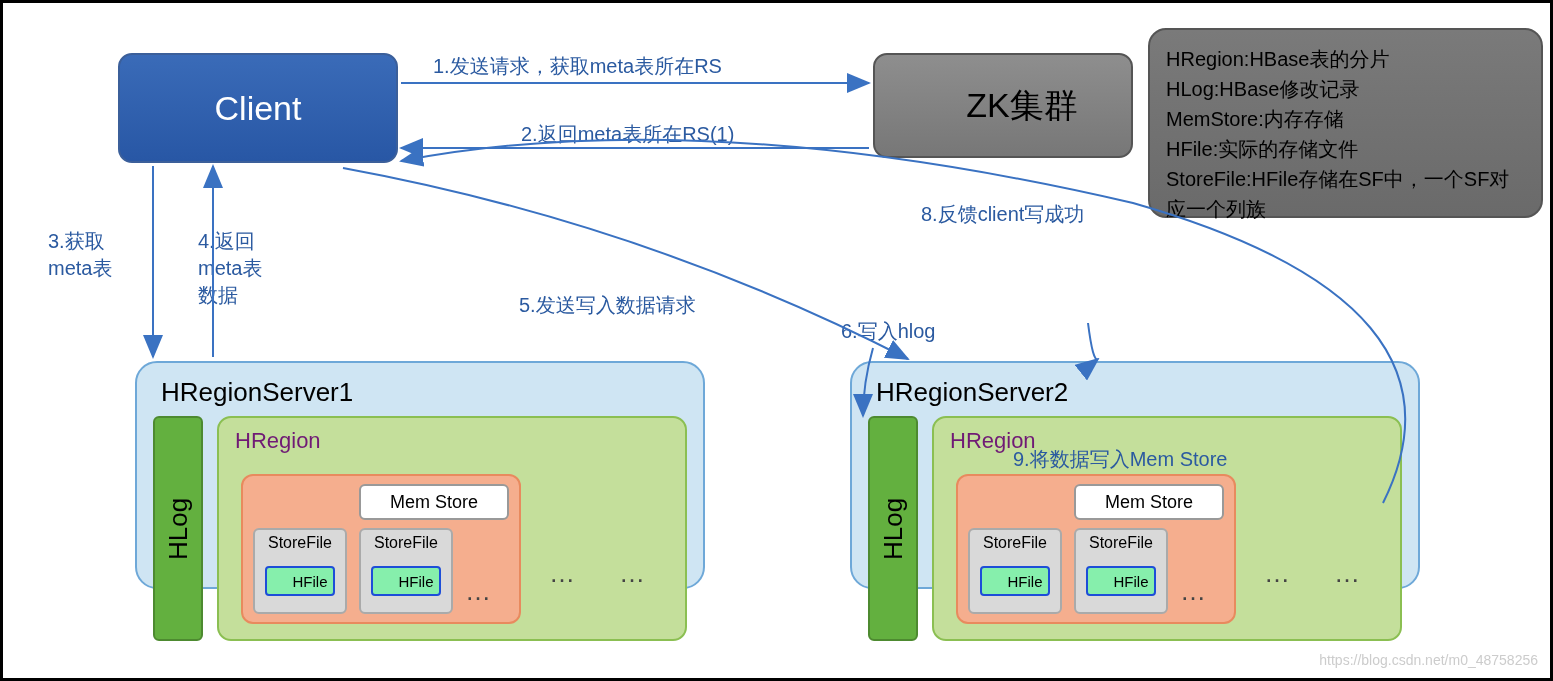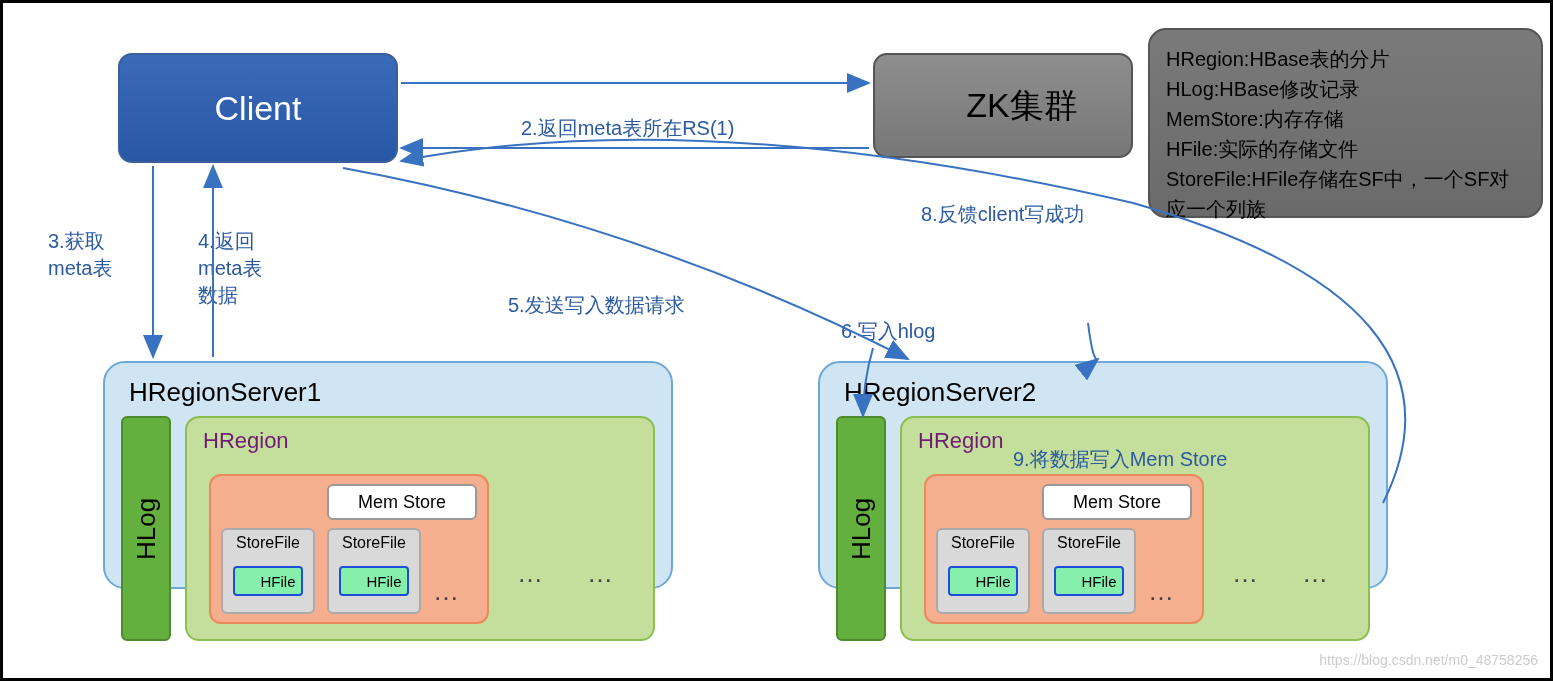--- a/index.html
+++ b/index.html
@@ -24,20 +24,21 @@
     border: 2px solid #555; border-radius: 18px;
     color: #000; font-size: 20px; padding: 14px 16px;
     display: block; line-height: 1.5;
   }
   .rs {
     width: 570px; height: 228px;
     background: #cfe5f3;
     border: 2px solid #6ea8d8; border-radius: 22px;
     padding: 10px 16px;
     display: block;
+    margin-left: 32px;
   }
   .rs1 { left: 100px; top: 358px; }
   .rs2 { left: 815px; top: 358px; }
   .rs-title { font-size: 26px; color: #000; margin: 4px 0 8px 8px; }
   .rs-body { display: flex; gap: 14px; align-items: stretch; height: 225px; }
   .hlog {
     width: 50px; background: #63b03f; border: 2px solid #4d8a30; border-radius: 6px;
     writing-mode: vertical-rl; text-orientation: mixed; transform: rotate(180deg);
     display: flex; align-items: center; justify-content: center;
     font-size: 26px; color: #000;
@@ -125,27 +126,28 @@
             <div class="hfile">HFile</div>
           </div>
           <span class="dots" style="left:222px; top:100px;">…</span>
         </div>
         <span class="dots" style="left:330px; top:140px;">…</span>
         <span class="dots" style="left:400px; top:140px;">…</span>
       </div>
     </div>
   </div>
 
-  <div class="label" style="left:518px; top:112px;">2.返回meta表所在RS(1)</div>
+  <div class="label" style="left:430px; top:50px;">1.发送请求，获取meta表所在RS</div>
+  <div class="label" style="left:518px; top:118px;">2.返回meta表所在RS(1)</div>
   <div class="label" style="left:45px; top:225px;">3.获取</div>
   <div class="label" style="left:45px; top:252px;">meta表</div>
   <div class="label" style="left:195px; top:225px;">4.返回</div>
   <div class="label" style="left:195px; top:252px;">meta表</div>
   <div class="label" style="left:195px; top:279px;">数据</div>
-  <div class="label" style="left:505px; top:245px;margin-top:44px;">5.发送写入数据请求</div>
+  <div class="label" style="left:516px; top:245px;margin-top:44px;">5.发送写入数据请求</div>
   <div class="label" style="left:838px; top:315px;">6.写入hlog</div>
   <div class="label" style="left:1010px; top:443px;">9.将数据写入Mem Store</div>
   <div class="label" style="left:918px; top:198px;">8.反馈client写成功</div>
 
   <svg class="arrows">
     <defs>
       <marker id="ah" markerWidth="12" markerHeight="10" refX="11" refY="5" orient="auto">
         <path d="M0,0 L12,5 L0,10 Z" fill="#3a72c2"></path>
       </marker>
     </defs>

